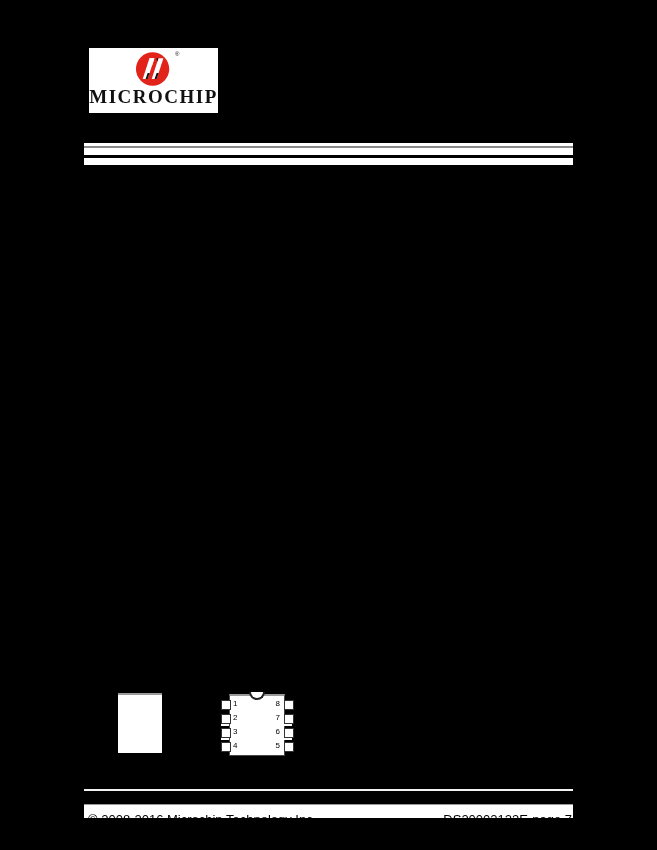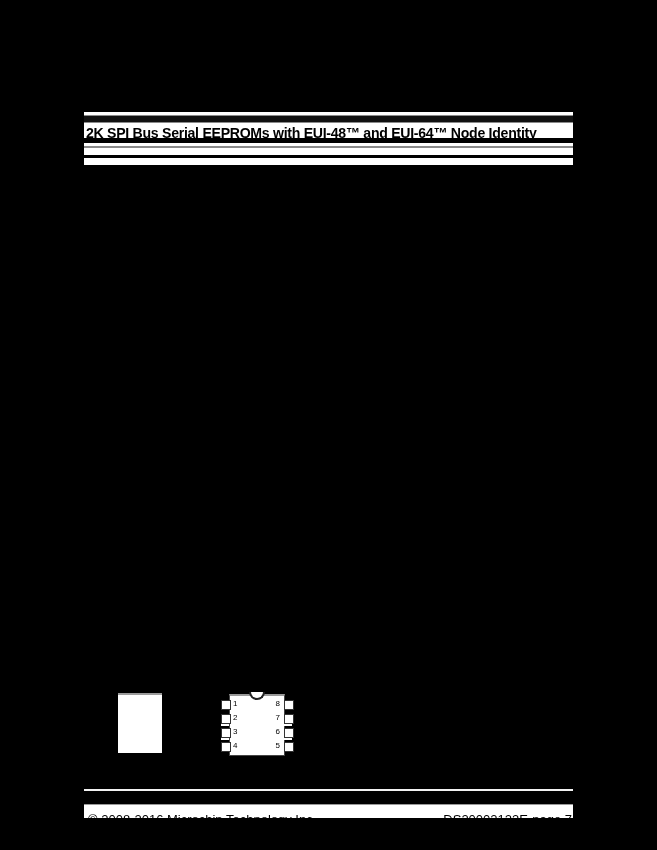--- a/index.html
+++ b/index.html
@@ -47,25 +47,34 @@
         border-top:1px solid #9a9a9a;}
   .foot-text{position:absolute;top:812px;font-size:13px;color:#000;white-space:nowrap;}
   .foot-left{left:88px;}
   .foot-right{right:85px;text-align:right;}
 </style>
 </head>
 <body>
 
 <div id="page">
 
+  <div class="logo-box">
+    <svg class="logo-icon" viewBox="0 0 44 40" xmlns="http://www.w3.org/2000/svg">
+      <circle cx="21" cy="20" r="18.5" fill="#E2231A"></circle>
+      <path d="M10 31 L17.5 8 L23 8 L15.5 31 Z" fill="#ffffff"></path>
+      <path d="M20 31 L27.5 8 L33 8 L25.5 31 Z" fill="#ffffff"></path>
+      <path d="M17.5 8 L23 8 L20.5 16 Z" fill="#ffffff"></path>
+      <path d="M13.2 31 L15.5 24.5 L17.8 24.5 L15.5 31 Z" fill="#111111"></path>
+      <path d="M23.2 31 L25.5 24.5 L27.8 24.5 L25.5 31 Z" fill="#111111"></path>
+      <path d="M25.2 8 L27.5 8 L26.2 12 Z" fill="#111111"></path>
+    </svg>
+    <span class="logo-reg">®</span>
+    <div class="logo-wordmark">MICROCHIP</div>
+  </div>
 
-  <div class="band-a">
-    <div class="rule-thick"></div>
-    <div class="doc-title">2K SPI Bus Serial EEPROMs with EUI-48™ and EUI-64™ Node Identity</div>
-  </div>
   <div class="band-b">
     <div class="rule-gray"></div>
     <div class="rule-black"></div>
   </div>
 
   <div class="pkg-left"></div>
 
   <div class="pkg-soic">
     <div class="pkg-body"></div>
     <div class="pkg-notch"></div>

